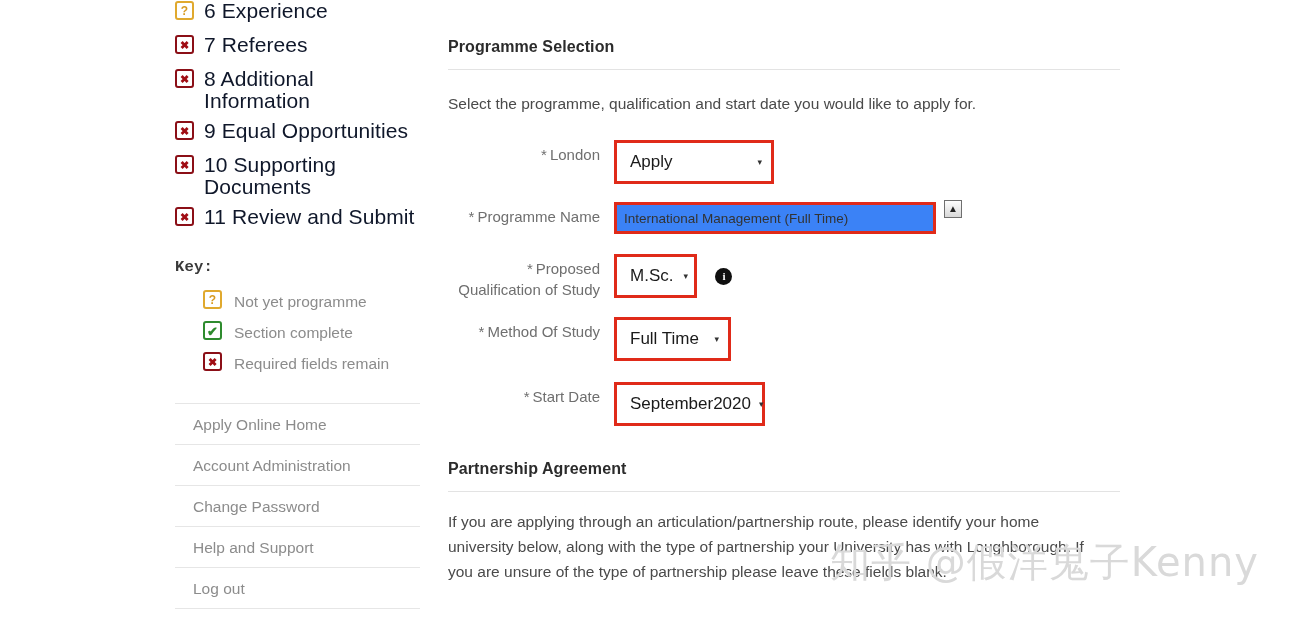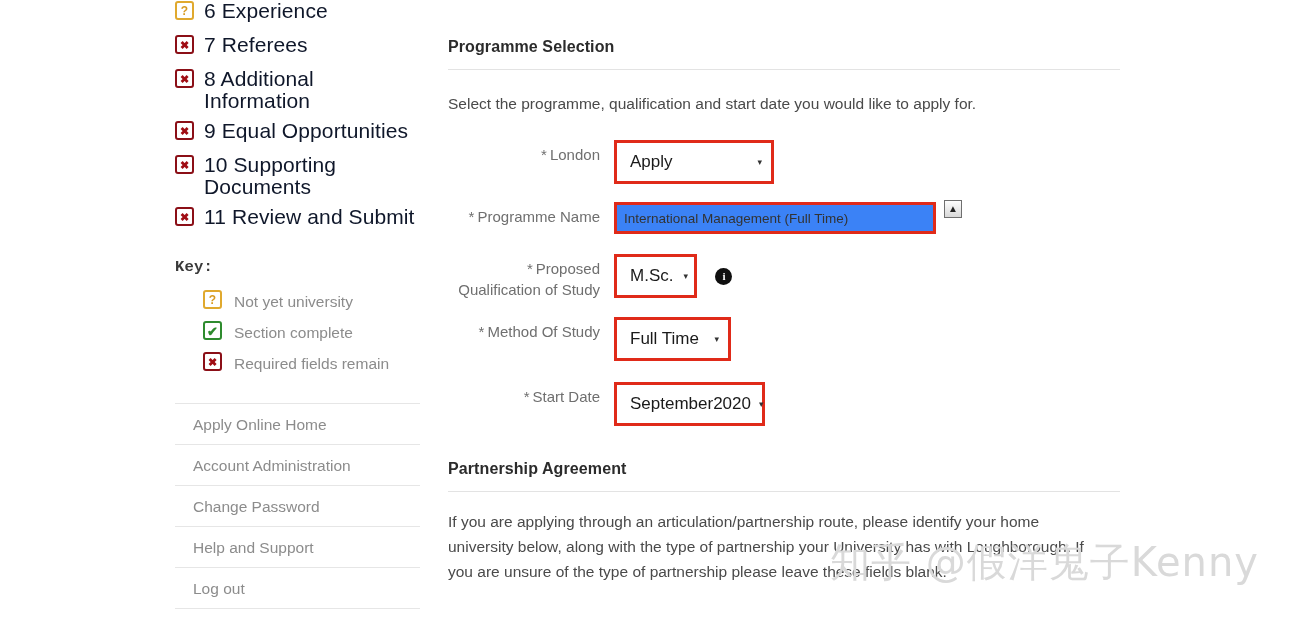--- a/index.html
+++ b/index.html
@@ -277,21 +277,21 @@
       <div class="prog-item">
         <span class="ico"><span class="sbox x"></span></span>
         <span class="lbl">11 Review and Submit</span>
       </div>
     </div>
 
     <div id="key-block">
       <div id="key-title">Key:</div>
       <div class="key-item">
         <span class="ico"><span class="sbox q"></span></span>
-        <span class="lbl">Not yet university</span>
+        <span class="lbl">Not yet programme</span>
       </div>
       <div class="key-item">
         <span class="ico"><span class="sbox c"></span></span>
         <span class="lbl">Section complete</span>
       </div>
       <div class="key-item">
         <span class="ico"><span class="sbox x"></span></span>
         <span class="lbl">Required fields remain</span>
       </div>
     </div>

